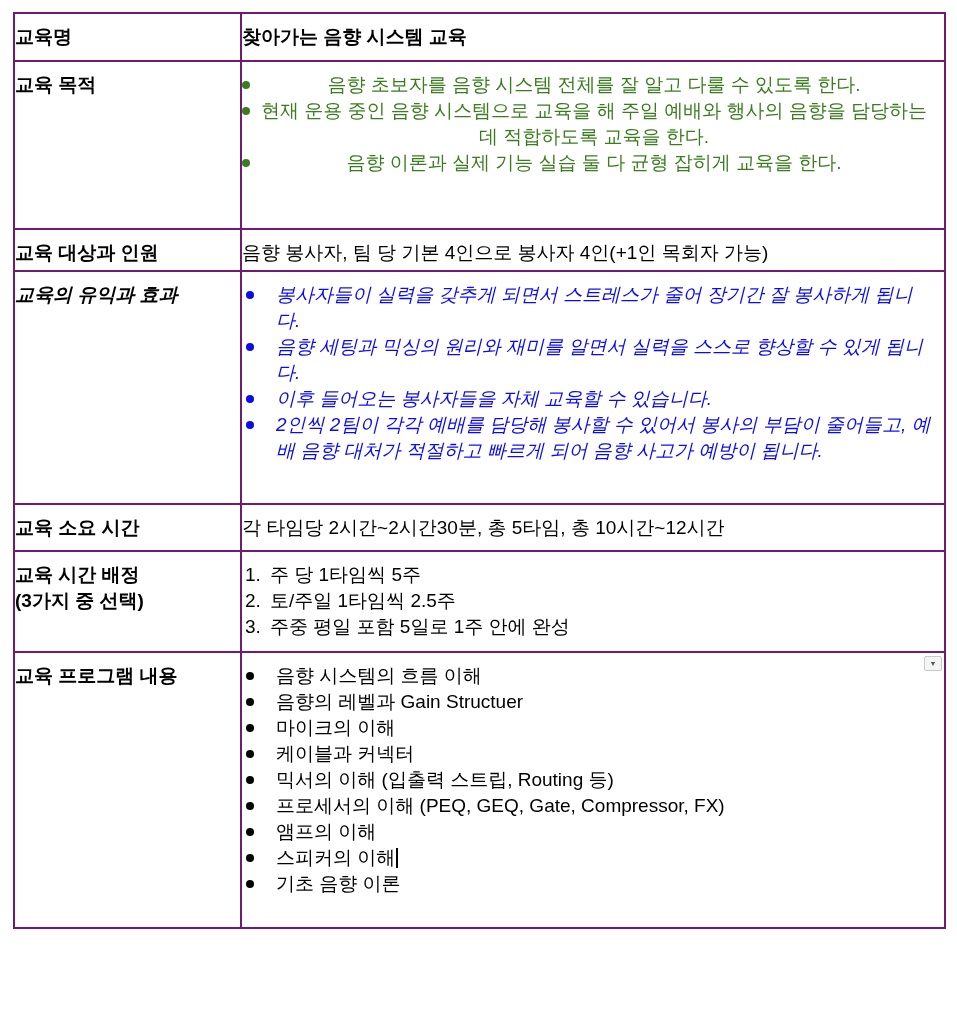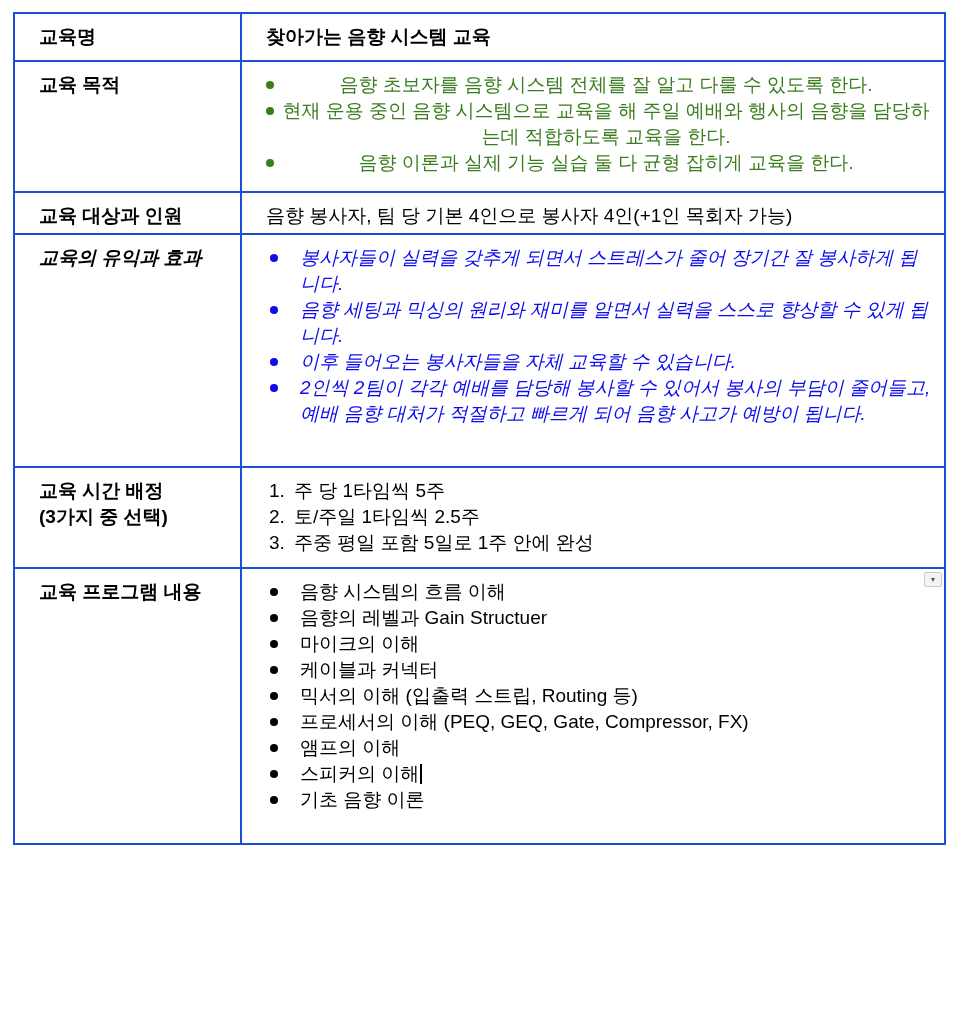--- a/index.html
+++ b/index.html
@@ -12,34 +12,34 @@
   }
   table.doc-table {
     border-collapse: collapse;
     table-layout: fixed;
     width: 931px;
     margin: 12px 13px;
   }
   col.c-label { width: 227px; }
   col.c-content { width: 704px; }
   td {
-    border: 2px solid #1d4ed8;
+    border: 2px solid #701a75;
     vertical-align: top;
-    padding: 10px 10px 4px 24px;
+    padding: 10px 10px 4px 0;
     font-size: 19px;
     line-height: 26px;
     color: #000;
   }
   td.label { font-weight: bold; }
   td.bold-content { font-weight: bold; }
   td.rel { position: relative; }
 
   
   .r1 td { height: 48px; }
-  .r2 td { height: 131px; }
+  .r2 td { height: 168px; }
   .r3 td { height: 34px; }
   .r4 td { height: 233px; font-style: italic; }
   .r5 td { height: 47px; }
   .r6 td { height: 101px; border-radius: 17px; }
   .r7 td { height: 276px; }
   .r8 td { height: 121px; }
 
   ul.blist, ol.nlist {
     margin: 0; padding: 0;
     list-style: none;
@@ -129,20 +129,24 @@
     <td>
       <ul class="blist wide" style="color: rgb(11, 11, 238);">
         <li>봉사자들이 실력을 갖추게 되면서 스트레스가 줄어 장기간 잘 봉사하게 됩니다.</li>
         <li>음향 세팅과 믹싱의 원리와 재미를 알면서 실력을 스스로 향상할 수 있게 됩니다.</li>
         <li>이후 들어오는 봉사자들을 자체 교육할 수 있습니다.</li>
         <li>2인씩 2팀이 각각 예배를 담당해 봉사할 수 있어서 봉사의 부담이 줄어들고, 예배 음향 대처가 적절하고 빠르게 되어 음향 사고가 예방이 됩니다.</li>
       </ul>
     </td>
   </tr>
 
+  <tr class="r5">
+    <td class="label">교육 소요 시간</td>
+    <td>각 타임당 2시간~2시간30분, 총 5타임, 총 10시간~12시간</td>
+  </tr>
 
   <tr class="r6">
     <td class="label">
       <div>교육 시간 배정</div>
       <div>(3가지 중 선택)</div>
     </td>
     <td>
       <ol class="nlist">
         <li>주 당 1타임씩 5주</li>
         <li>토/주일 1타임씩 2.5주</li>

